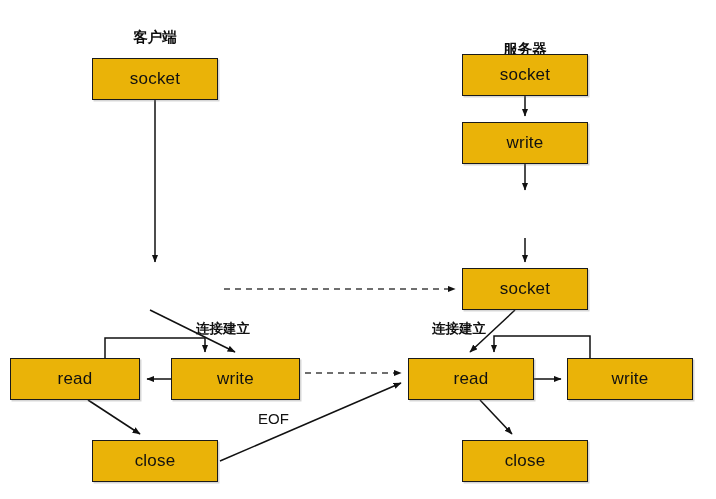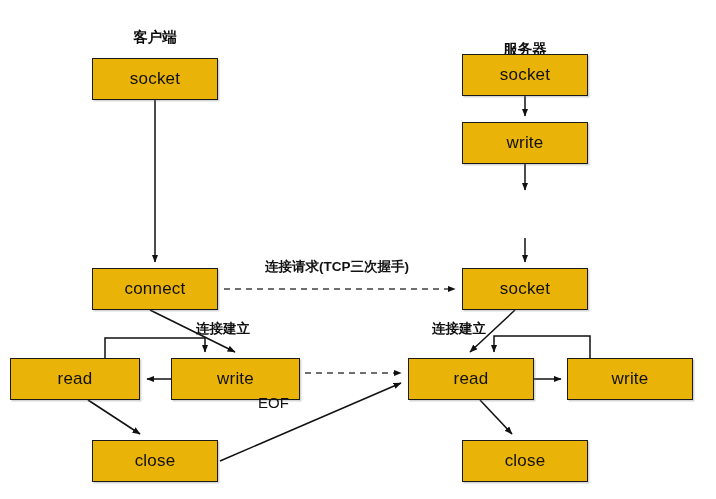--- a/index.html
+++ b/index.html
@@ -119,31 +119,29 @@
       <path d="M224,289 L455,289" marker-end="url(#arrowDashed)"></path>
 
       <path d="M305,373 L401,373" marker-end="url(#arrowDashed)"></path>
     </g>
   </svg>
 
   <div class="col-title" style="left:155px; top:28px;">客户端</div>
   <div class="col-title" style="left:525px; top:40px;">服务器</div>
 
   <div class="node-box" style="left:92px; top:58px; width:126px; height:42px;">socket</div>
-  <div class="node-box" style="left:92px; top:268px; width:126px; height:42px;">connect</div>
   <div class="node-box" style="left:10px; top:358px; width:130px; height:42px;">read</div>
   <div class="node-box" style="left:171px; top:358px; width:129px; height:42px;">write</div>
   <div class="node-box" style="left:92px; top:440px; width:126px; height:42px;">close</div>
 
   <div class="node-box" style="left:462px; top:54px; width:126px; height:42px;">socket</div>
   <div class="node-box" style="left:462px; top:122px; width:126px; height:42px;">write</div>
   <div class="node-box" style="left:462px; top:268px; width:126px; height:42px;">socket</div>
   <div class="node-box" style="left:408px; top:358px; width:126px; height:42px;">read</div>
   <div class="node-box" style="left:567px; top:358px; width:126px; height:42px;">write</div>
   <div class="node-box" style="left:462px; top:440px; width:126px; height:42px;">close</div>
 
-  <div class="edge-label" style="left:265px; top:258px;">连接请求(TCP三次握手)</div>
   <div class="edge-label" style="left:196px; top:320px;">连接建立</div>
   <div class="edge-label" style="left:432px; top:320px;">连接建立</div>
-  <div class="edge-label latin" style="left:258px; top:394px;">EOF</div>
+  <div class="edge-label latin" style="left:258px; top:410px;">EOF</div>
 
 
 </div>
 
 </body></html>

